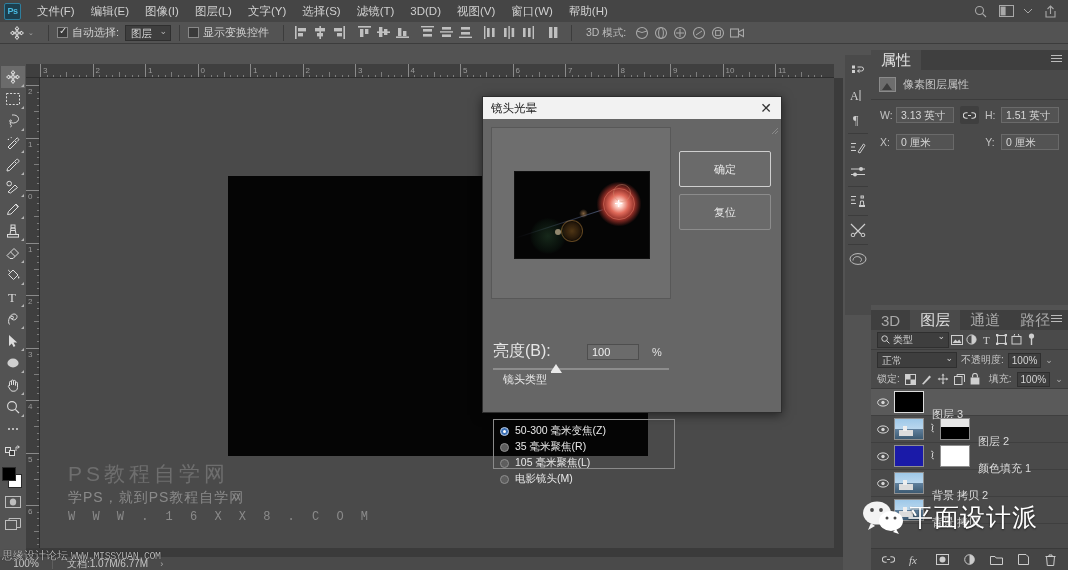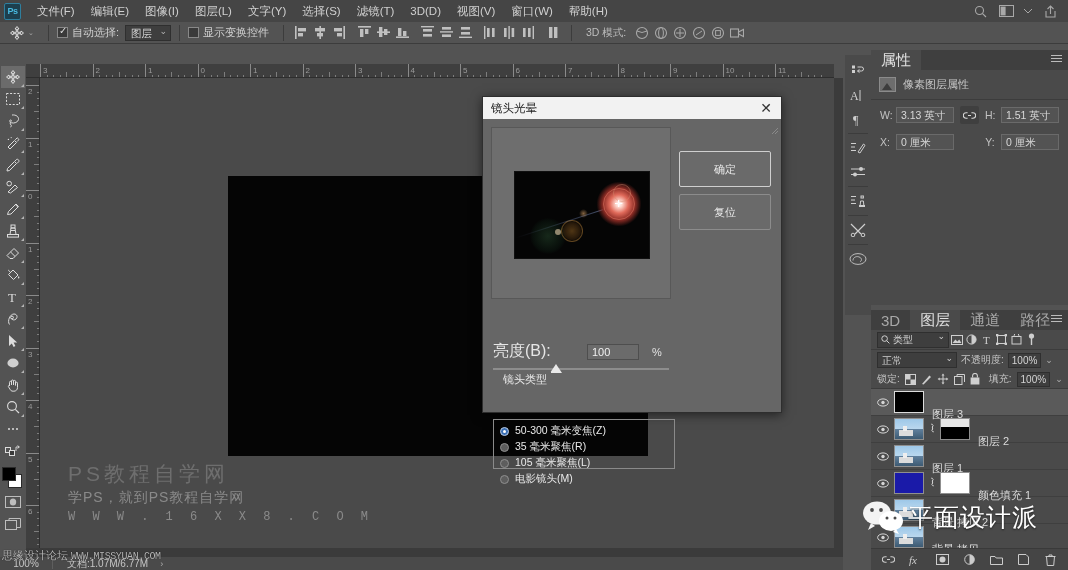--- a/index.html
+++ b/index.html
@@ -1068,34 +1068,20 @@
           <div class="lname">图层 2</div>
         </div>
         <div class="layer-row">
           <div class="eye">
             <svg width="12" height="9" viewBox="0 0 12 9">
               <ellipse cx="6" cy="4.5" rx="5.4" ry="3.6" fill="none" stroke="#d6d6d6" stroke-width="1"></ellipse>
               <circle cx="6" cy="4.5" r="1.7" fill="#d6d6d6"></circle>
             </svg>
           </div>
           <div class="lthumb">
-            <div style="position:absolute;inset:0;background:linear-gradient(#9ec8e8 0%,#b9d7ee 48%,#5f7f9c 52%,#3d5a72 100%)"></div>
-            <div style="position:absolute;left:4px;bottom:3px;width:14px;height:6px;background:#dcdcdc"></div>
-            <div style="position:absolute;left:8px;bottom:8px;width:4px;height:5px;background:#eee"></div>
-          </div>
-          <div class="lname">图层 1</div>
-        </div>
-        <div class="layer-row">
-          <div class="eye">
-            <svg width="12" height="9" viewBox="0 0 12 9">
-              <ellipse cx="6" cy="4.5" rx="5.4" ry="3.6" fill="none" stroke="#d6d6d6" stroke-width="1"></ellipse>
-              <circle cx="6" cy="4.5" r="1.7" fill="#d6d6d6"></circle>
-            </svg>
-          </div>
-          <div class="lthumb">
             <div style="position:absolute;inset:0;background:#1a1aa8"></div>
           </div>
           <div class="chainlink"><svg width="7" height="10" viewBox="0 0 7 10">
               <path d="M3.5 3.2 V6.8 M2.2 1.2 h1 a1.9 1.9 0 0 1 0 3 M4.8 8.8 h-1 a1.9 1.9 0 0 1 0 -3" fill="none" stroke="#cdcdcd" stroke-width="1"></path>
             </svg></div>
           <div class="lmask">
             <div style="position:absolute;inset:0;background:#ffffff"></div>
           </div>
           <div class="lname">颜色填充 1</div>
         </div>

